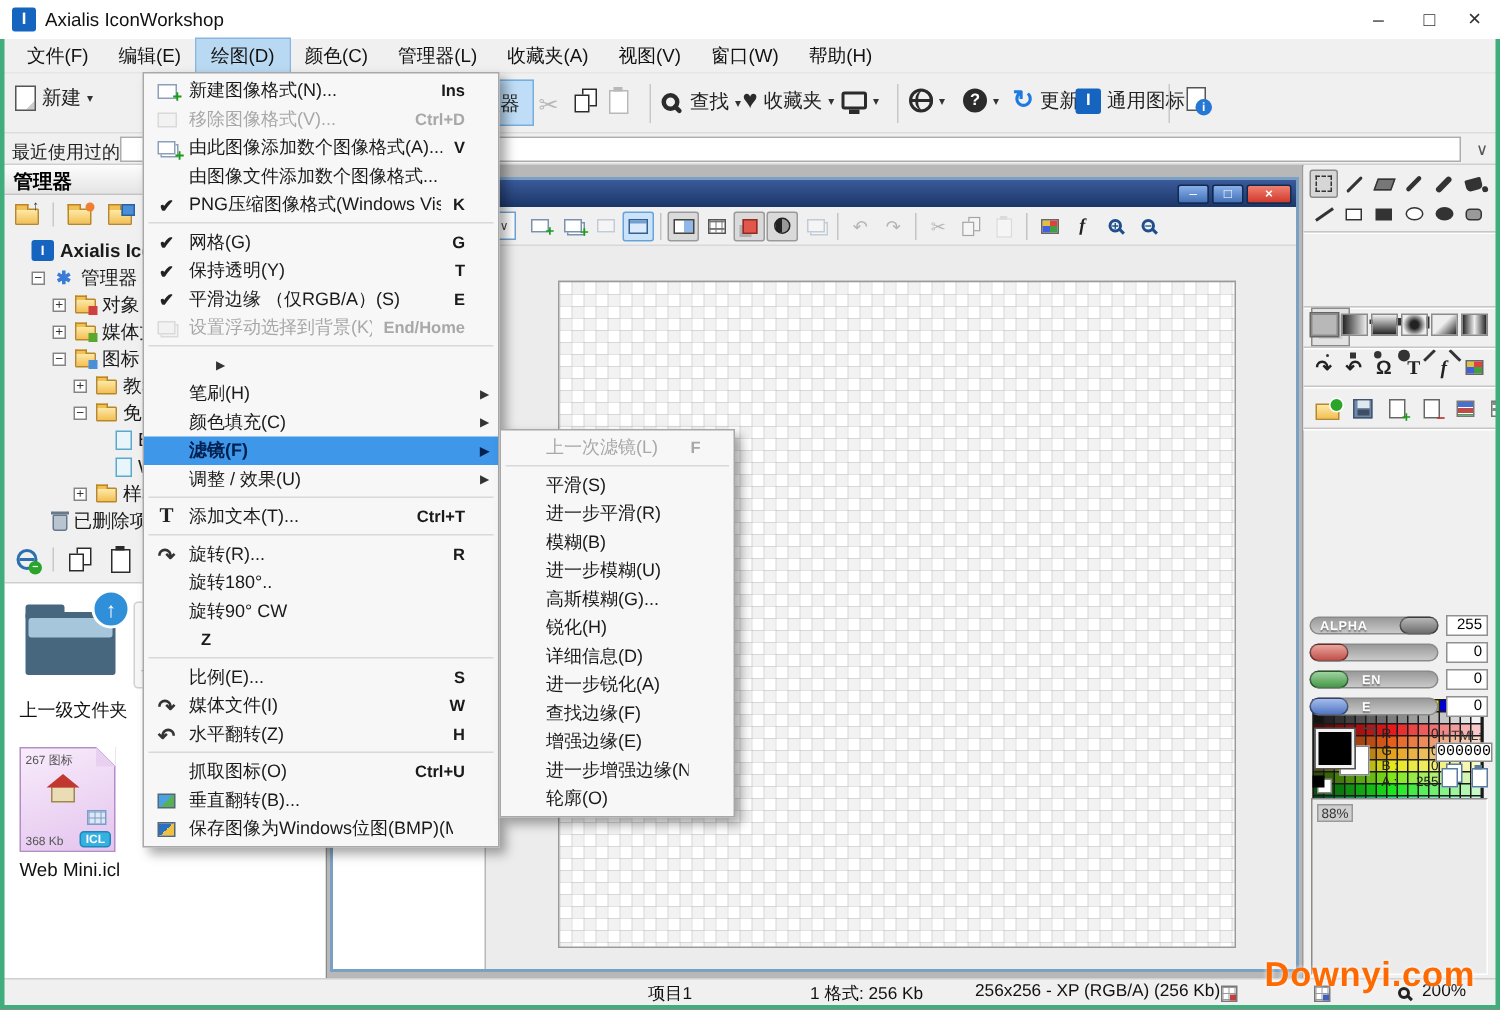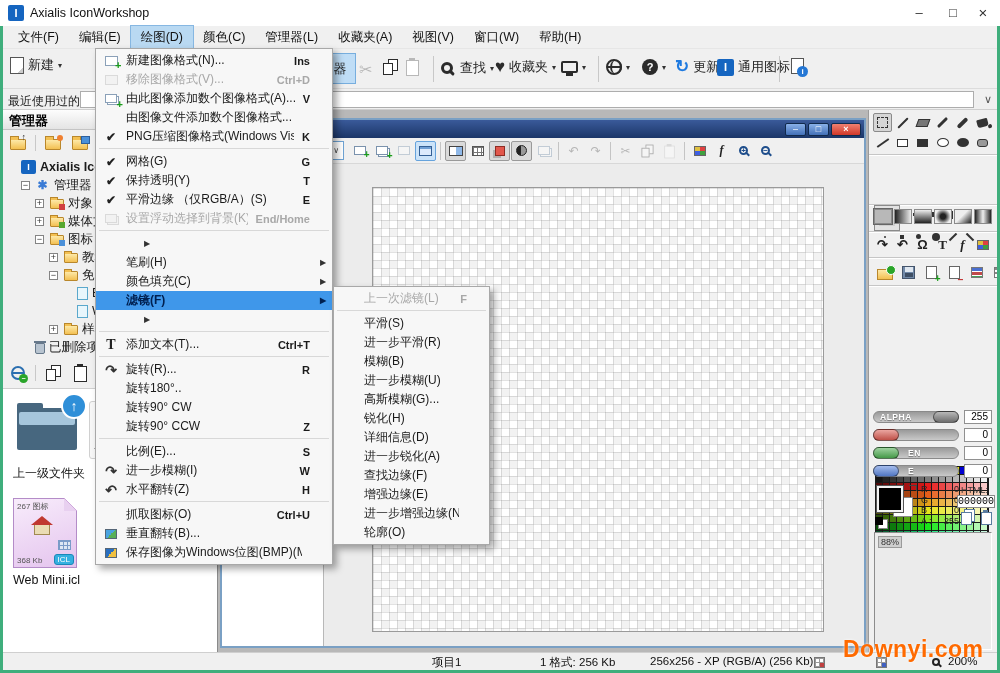--- a/index.html
+++ b/index.html
@@ -98,21 +98,21 @@
   .tile2 { position:absolute; left:86px; top:12px; width:78px; height:58px; border:1px solid #d0d0d0; border-radius:3px; background:#f7f7f7; }
   .tile2-size { position:absolute; left:4px; bottom:2px; font-size:9.5px; color:#333; }
   .tile2-label { position:absolute; left:96px; top:78px; font-size:12px; color:#111; }
   .ptile { position:absolute; left:10px; top:109px; width:64px; height:70px; background:linear-gradient(160deg,#f8ecfb,#e4c4ee); border:1px solid #b48cc8; }
   .ptile .ear { position:absolute; right:-1px; top:-1px; width:13px; height:13px; background:linear-gradient(225deg,#ffffff 48%,#cfa8dc 50%,#e8d0f0 52%); }
   .ptile-count { position:absolute; left:3px; top:2px; font-size:8px; color:#555; }
   .house { position:absolute; left:20px; top:25px; width:16px; height:11px; background:#eadcb4; border:1px solid #a08850; }
   .house::before { content:""; position:absolute; left:-4px; top:-9px; width:0; height:0; border-left:11px solid transparent; border-right:11px solid transparent; border-bottom:9px solid #c03830; }
   .mini-grid { position:absolute; right:5px; bottom:17px; width:13px; height:10px; background-color:#dde8f4; border:1px solid #7a9cc8; background-image:linear-gradient(to right,#7a9cc8 1px,transparent 1px),linear-gradient(to bottom,#7a9cc8 1px,transparent 1px); background-size:4px 4px; }
   .ptile-size { position:absolute; left:3px; bottom:2px; font-size:8px; color:#555; }
-  .ptile-badge { position:absolute; right:2px; bottom:2px; background:#35b0e0; color:#fff; font-weight:normal; font-size:8px; padding:0 3px; border-radius:3px; border:1px solid #1a88b8; }
+  .ptile-badge { position:absolute; right:2px; bottom:2px; background:#35b0e0; color:#fff; font-weight:bold; font-size:8px; padding:0 3px; border-radius:3px; border:1px solid #1a88b8; }
   .ptile-label { position:absolute; left:10px; top:184px; font-size:12.5px; color:#111; }
 
   
   #doc-window { position:absolute; left:220px; top:118px; width:646px; height:530px; border:2px solid #7aa0c4; background:#f0f0f0; z-index:3; }
   #doc-titlebar { height:18px; background:linear-gradient(#3a5a9a,#1b3668); display:flex; justify-content:flex-end; align-items:center; padding:0 3px; gap:2px; }
   .dwb { width:21px; height:13px; font-size:9px; line-height:11px; text-align:center; color:#fff; border:1px solid #112a4d; border-radius:2px; background:linear-gradient(#89b0e8,#4270b8); }
   .dwb.close { background:linear-gradient(#f08070,#d0382a); width:30px; font-weight:bold; }
   #doc-toolbar { height:26px; background:#f0f0f0; border-bottom:1px solid #d8d8d8; display:flex; align-items:center; padding:0 4px; gap:1px; }
   .fmt-select { display:flex; align-items:center; justify-content:space-between; width:118px; height:19px; background:#fff; border:1px solid #6fa3d4; font-size:10px; padding:0 4px; color:#222; margin-right:4px; }
   .vsep2 { width:1px; height:18px; background:#c4c4c4; margin:0 3px; }
@@ -845,20 +845,21 @@
         <span class="mi-arrow">▶</span>
       </div>
       <div class="menu-row highlight">
         <span class="mi-gutter"></span>
         <span class="mi-label">滤镜(F)</span>
         <span class="mi-shortcut"></span>
         <span class="mi-arrow">▶</span>
       </div>
       <div class="menu-row">
         <span class="mi-gutter"></span>
+        <span class="mi-label">调整 / 效果(U)</span>
         <span class="mi-shortcut"></span>
         <span class="mi-arrow">▶</span>
       </div>
       <div class="menu-sep"></div>
       <div class="menu-row">
         <span class="mi-gutter mic-text-T">T</span>
         <span class="mi-label">添加文本(T)...</span>
         <span class="mi-shortcut">Ctrl+T</span>
         <span class="mi-arrow"></span>
       </div>
@@ -876,34 +877,33 @@
         <span class="mi-arrow"></span>
       </div>
       <div class="menu-row">
         <span class="mi-gutter"></span>
         <span class="mi-label">旋转90° CW</span>
         <span class="mi-shortcut"></span>
         <span class="mi-arrow"></span>
       </div>
       <div class="menu-row">
         <span class="mi-gutter"></span>
-        <span class="mi-label">旋转90° CCW</span>
         <span class="mi-shortcut">Z</span>
         <span class="mi-arrow"></span>
       </div>
       <div class="menu-sep"></div>
       <div class="menu-row">
         <span class="mi-gutter"></span>
         <span class="mi-label">比例(E)...</span>
         <span class="mi-shortcut">S</span>
         <span class="mi-arrow"></span>
       </div>
       <div class="menu-row">
         <span class="mi-gutter mic-flip-v">↷</span>
-        <span class="mi-label">进一步模糊(I)</span>
+        <span class="mi-label">媒体文件(I)</span>
         <span class="mi-shortcut">W</span>
         <span class="mi-arrow"></span>
       </div>
       <div class="menu-row">
         <span class="mi-gutter mic-flip-h">↶</span>
         <span class="mi-label">水平翻转(Z)</span>
         <span class="mi-shortcut">H</span>
         <span class="mi-arrow"></span>
       </div>
       <div class="menu-sep"></div>

